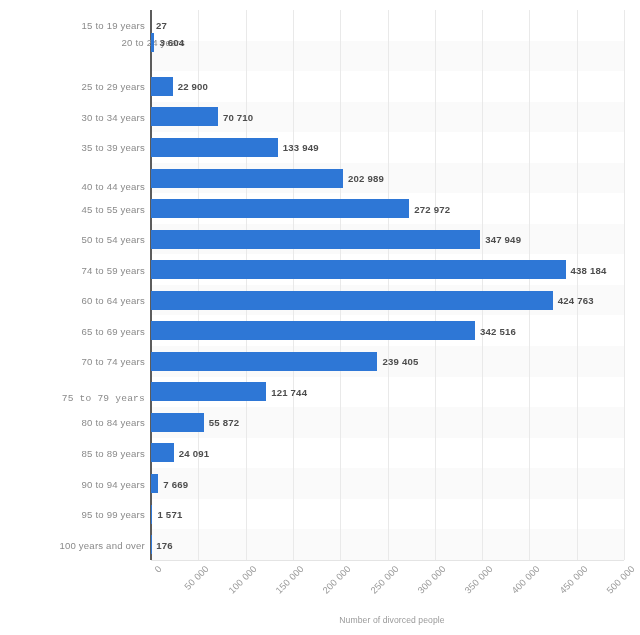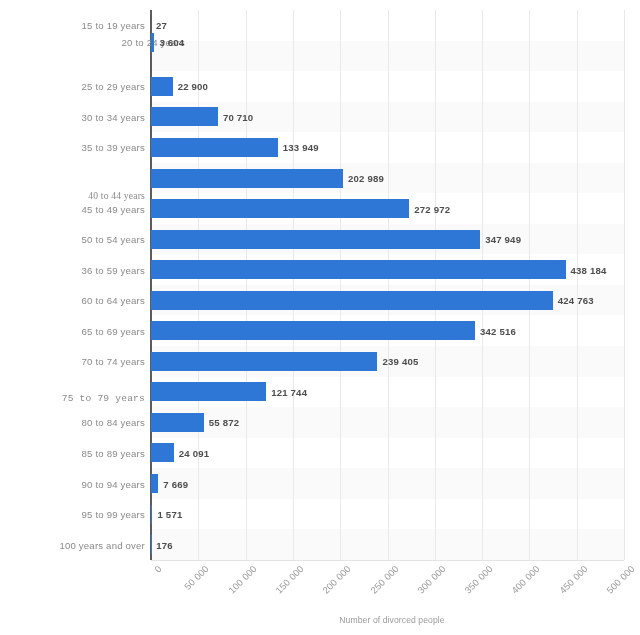--- a/index.html
+++ b/index.html
@@ -182,36 +182,36 @@
         <div class="cat-label" style="top: 10.275px;">30 to 34 years</div>
         <div class="bar" title="30 to 34 years: 70 710" style="left: 119px; width: 66.8917px; top: 5.775px;"></div>
         <div class="val-label" style="left: 190.892px; top: 10.275px;">70 710</div>
       </div>
       <div class="row" style="top: 132.2px; height: 30.55px;">
         <div class="cat-label" style="top: 10.275px;">35 to 39 years</div>
         <div class="bar" title="35 to 39 years: 133 949" style="left: 119px; width: 126.716px; top: 5.775px;"></div>
         <div class="val-label" style="left: 250.716px; top: 10.275px;">133 949</div>
       </div>
       <div class="row" style="top: 162.75px; height: 30.55px;">
-        <div class="cat-label" style="top: 27px; font-family: Liberation Serif, serif;">40 to 44 years</div>
+        <div class="cat-label" style="top: 18px;">40 to 44 years</div>
         <div class="bar" title="40 to 44 years: 202 989" style="left: 119px; width: 192.028px; top: 5.775px;"></div>
         <div class="val-label" style="left: 316.028px; top: 10.275px;">202 989</div>
       </div>
       <div class="row" style="top: 193.3px; height: 30.55px;">
-        <div class="cat-label" style="top: 10.275px;">45 to 49 years</div>
+        <div class="cat-label" style="top: 10.275px;">45 to 55 years</div>
         <div class="bar" title="45 to 49 years: 272 972" style="left: 119px; width: 258.232px; top: 5.775px;"></div>
         <div class="val-label" style="left: 382.232px; top: 10.275px;">272 972</div>
       </div>
       <div class="row" style="top: 223.85px; height: 30.55px;">
         <div class="cat-label" style="top: 10.275px;">50 to 54 years</div>
         <div class="bar" title="50 to 54 years: 347 949" style="left: 119px; width: 329.16px; top: 5.775px;"></div>
         <div class="val-label" style="left: 453.16px; top: 10.275px;">347 949</div>
       </div>
       <div class="row" style="top: 254.4px; height: 30.55px;">
-        <div class="cat-label" style="top: 10.275px;">36 to 59 years</div>
+        <div class="cat-label" style="top: 10.275px;">74 to 59 years</div>
         <div class="bar" title="55 to 59 years: 438 184" style="left: 119px; width: 414.522px; top: 5.775px;"></div>
         <div class="val-label" style="left: 538.522px; top: 10.275px;">438 184</div>
       </div>
       <div class="row" style="top: 284.95px; height: 30.55px;">
         <div class="cat-label" style="top: 10.275px;">60 to 64 years</div>
         <div class="bar" title="60 to 64 years: 424 763" style="left: 119px; width: 401.826px; top: 5.775px;"></div>
         <div class="val-label" style="left: 525.826px; top: 10.275px;">424 763</div>
       </div>
       <div class="row" style="top: 315.5px; height: 30.55px;">
         <div class="cat-label" style="top: 10.275px;">65 to 69 years</div>

